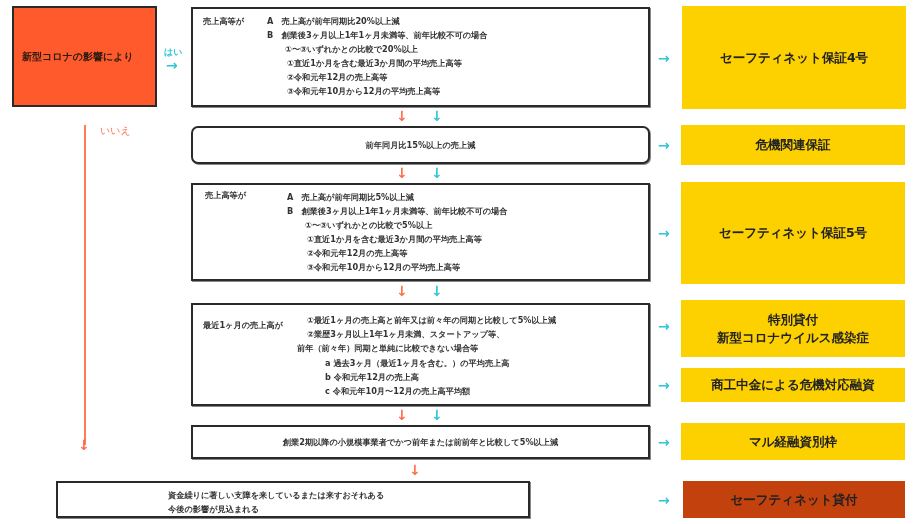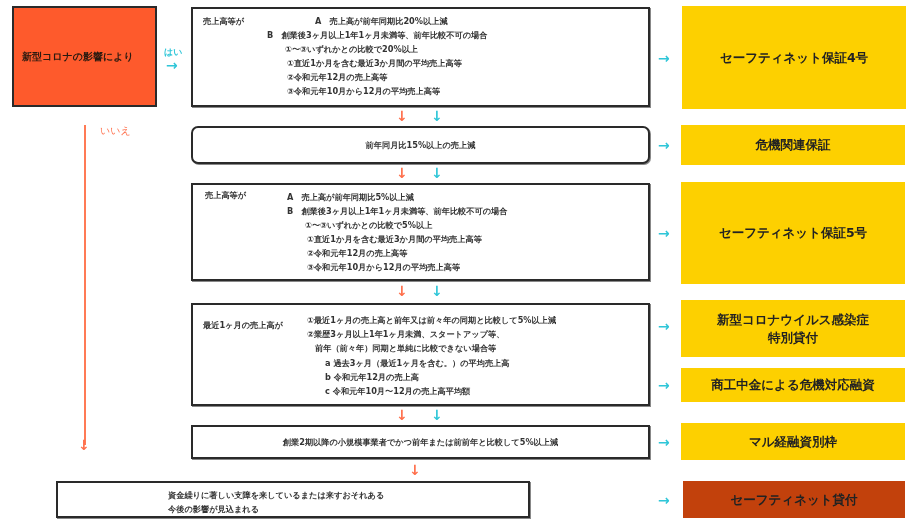--- a/index.html
+++ b/index.html
@@ -46,21 +46,21 @@
 
 <div class="t yes-label" style="left:164px; top:46px;">はい</div>
 <div class="t arrow-r" style="left:166px; top:58px;">→</div>
 
 <div class="t no-label" style="left:100px; top:124px;">いいえ</div>
 <div class="line" style="left:84px; top:125px; width:2px; height:320px; background:#ff7a55;"></div>
 <div class="t arrow-d-o" style="left:78px; top:438px;">↓</div>
 
 <div class="abs cond-box" style="left:191px; top:7px; width:459px; height:100px;">
   <div class="t" style="left:10px; top:7px;">売上高等が</div>
-  <div class="t" style="left:74px; top:7px;margin-left:48px;">A　売上高が前年同期比20%以上減</div>
+  <div class="t" style="left:74px; top:7px;">A　売上高が前年同期比20%以上減</div>
   <div class="t" style="left:74px; top:21px;">B　創業後3ヶ月以上1年1ヶ月未満等、前年比較不可の場合</div>
   <div class="t" style="left:92px; top:35px;">①〜③いずれかとの比較で20%以上</div>
   <div class="t" style="left:94px; top:49px;">①直近1か月を含む最近3か月間の平均売上高等</div>
   <div class="t" style="left:94px; top:63px;">②令和元年12月の売上高等</div>
   <div class="t" style="left:94px; top:77px;">③令和元年10月から12月の平均売上高等</div>
 </div>
 <div class="t arrow-r" style="left:658px; top:51px;">→</div>
 <div class="abs result-box" style="left:682px; top:6px; width:224px; height:103px;">
   <span>セーフティネット保証4号</span>
 </div>
@@ -93,30 +93,30 @@
   <span>セーフティネット保証5号</span>
 </div>
 
 <div class="t arrow-d-o" style="left:396px; top:284px;">↓</div>
 <div class="t arrow-d-c" style="left:431px; top:284px;">↓</div>
 
 <div class="abs cond-box" style="left:191px; top:303px; width:459px; height:103px;">
   <div class="t" style="left:10px; top:15px;">最近1ヶ月の売上高が</div>
   <div class="t" style="left:114px; top:10px;">①最近1ヶ月の売上高と前年又は前々年の同期と比較して5%以上減</div>
   <div class="t" style="left:114px; top:24px;">②業歴3ヶ月以上1年1ヶ月未満、スタートアップ等、</div>
-  <div class="t" style="left:122px; top:38px;">前年（前々年）同期と単純に比較できない場合等</div>
+  <div class="t" style="left:104px; top:38px;">前年（前々年）同期と単純に比較できない場合等</div>
   <div class="t" style="left:132px; top:53px;">a 過去3ヶ月（最近1ヶ月を含む。）の平均売上高</div>
   <div class="t" style="left:132px; top:67px;">b 令和元年12月の売上高</div>
   <div class="t" style="left:132px; top:81px;">c 令和元年10月〜12月の売上高平均額</div>
 </div>
 <div class="t arrow-r" style="left:658px; top:319px;">→</div>
 <div class="abs result-box" style="left:681px; top:300px; width:224px; height:57px;">
   <div>
+    <div>特別貸付</div>
     <div>新型コロナウイルス感染症</div>
-    <div>特別貸付</div>
   </div>
 </div>
 <div class="t arrow-r" style="left:658px; top:378px;">→</div>
 <div class="abs result-box" style="left:681px; top:368px; width:224px; height:34px;">
   <span>商工中金による危機対応融資</span>
 </div>
 
 <div class="t arrow-d-o" style="left:396px; top:408px;">↓</div>
 <div class="t arrow-d-c" style="left:431px; top:408px;">↓</div>
 

